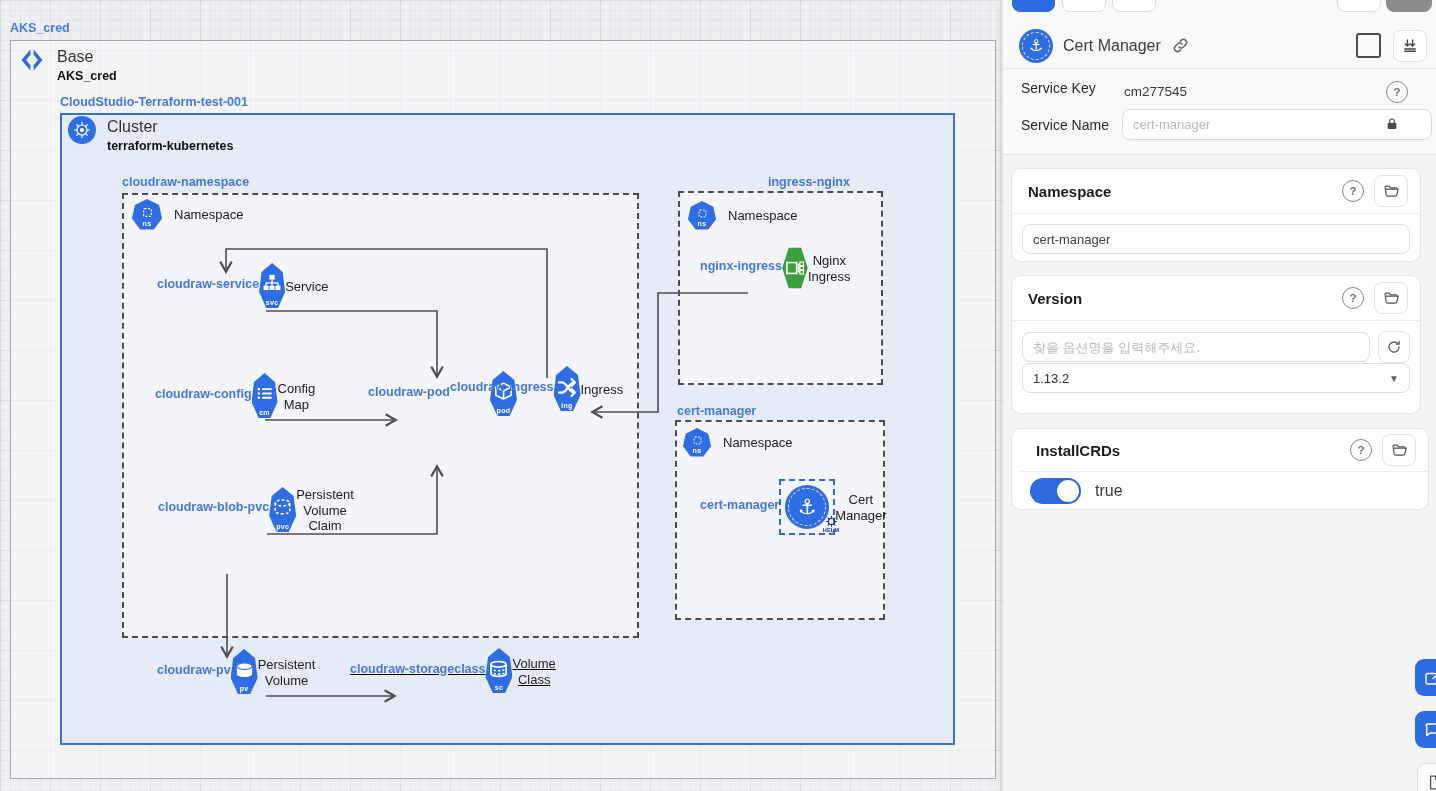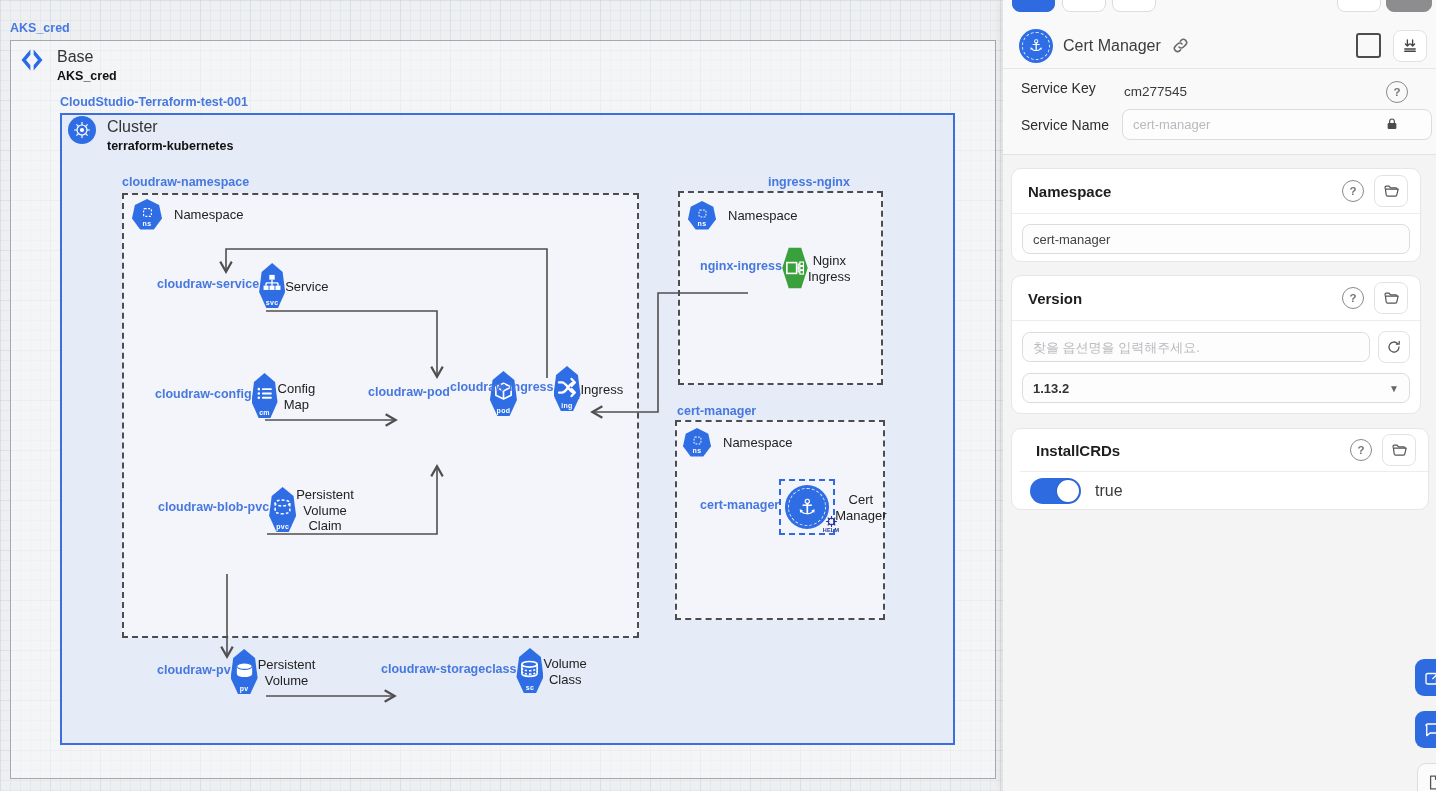--- a/index.html
+++ b/index.html
@@ -267,21 +267,21 @@
         <ellipse cx="12" cy="8.2" rx="6.8" ry="2.8"></ellipse>
             <path d="M5.2 8.2v6.8c0 1.5 3 2.8 6.8 2.8s6.8-1.3 6.8-2.8V8.2z"></path>
           </g>
         <ellipse cx="12" cy="8.2" rx="6.8" ry="2.8" fill="none" stroke="#2f6de5" stroke-width=".9"></ellipse>
       </svg>
       <div class="abbr">pv</div>
     </div>
     <div class="ncap" style="max-width:80px;">Persistent Volume</div>
   </div>
 
-  <div class="node" style="left:381px;top:643px;">
+  <div class="node" style="left:350px;top:643px;text-decoration:underline;">
     <div class="nlabel">cloudraw-storageclass</div>
     <div class="hept icon44">
       <svg width="27" height="27" viewBox="0 0 24 24">
           <g fill="none" stroke="#fff" stroke-width="1.4">
         <ellipse cx="12" cy="7.4" rx="6.8" ry="2.5"></ellipse>
             <path d="M5.2 7.4v8.2c0 1.4 3 2.5 6.8 2.5s6.8-1.1 6.8-2.5V7.4"></path>
         <path d="M5.2 10.6c0 1.4 3 2.5 6.8 2.5s6.8-1.1 6.8-2.5" stroke-dasharray="2 1.6"></path>
         <path d="M5.2 13.6c0 1.4 3 2.5 6.8 2.5s6.8-1.1 6.8-2.5" stroke-dasharray="2 1.6"></path>
           </g>
       </svg>
@@ -415,21 +415,21 @@
         <input class="inp" style="flex: 1 1 0%; height: 28px;" placeholder="찾을 옵션명을 입력해주세요.">
         <div class="icon-btn" style="width:30px;height:30px;">
           <svg width="16" height="16" viewBox="0 0 24 24">
               <g fill="none" stroke="#555" stroke-width="1.9" stroke-linecap="round">
             <path d="M19.5 12a7.5 7.5 0 1 1-2.2-5.3"></path>
                 <path d="M19.8 3.6v4.2h-4.2"></path>
               </g>
             </svg>
         </div>
       </div>
-      <div class="select" style="margin-top:10px;font-weight:bold;">
+      <div class="select" style="">
         <span class="sv">1.13.2</span>
         <span class="caret">▼</span>
       </div>
     </div>
   </div>
 
   <div class="card" style="top:428px;height:80px;padding-left:8px;">
     <div class="card-head" style="height:42px;">
       <div class="card-title">InstallCRDs</div>
       <div class="help">?</div>

